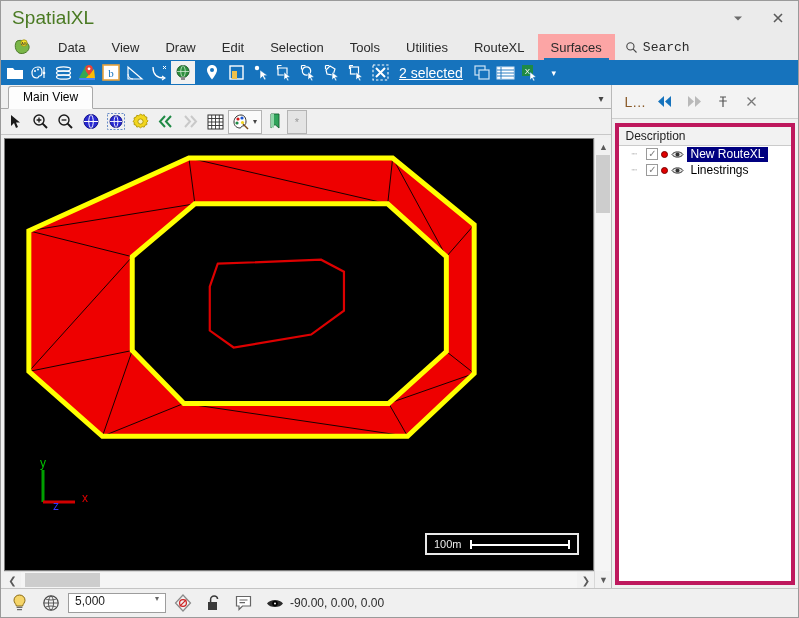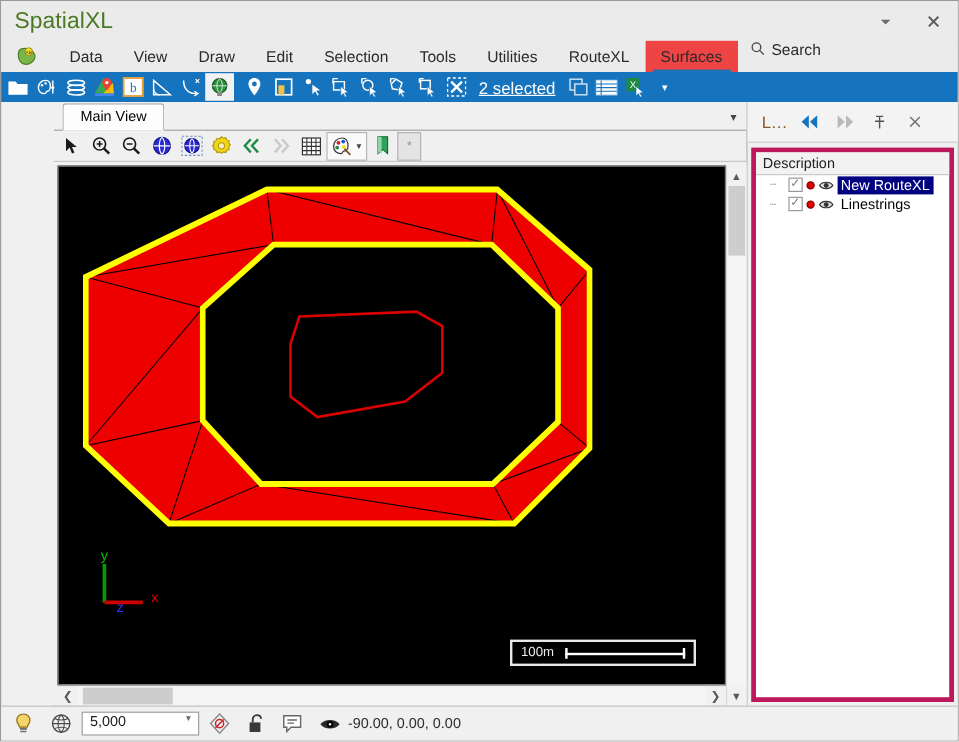--- a/index.html
+++ b/index.html
@@ -54,30 +54,30 @@
     width: 44px;
     display: flex; align-items: center; justify-content: center;
   }
   .menu-item {
     padding: 0 13px;
     display: flex; align-items: center;
     position: relative;
     white-space: nowrap;
   }
   .menu-item.active {
-    background: #ef4444;
+    background: #fca5a5;
   }
   .menu-item.active::after {
     content: "";
     position: absolute; left: 6px; right: 6px; bottom: 0;
     height: 2px; background: #1b74b8;
   }
   .menu-search {
     padding: 0 12px 0 10px;
-    display: flex; align-items: flex-start; gap: 5px;
+    display: flex; align-items: center; gap: 5px; font-family: Liberation Mono, monospace;
   }
 
   
   .cmdbar {
     height: 25px;
     background: #1673bd;
     display: flex;
     align-items: center;
     padding: 0 2px;
     color: #fff;
@@ -95,21 +95,20 @@
   
   .body {
     position: absolute;
     top: 84px; left: 0; right: 0; bottom: 29px;
     display: flex;
   }
   .left-pane {
     width: 612px;
     display: flex; flex-direction: column;
     background: #0369a1;
-    margin-left: 44px;
   }
 
   
   .tabstrip {
     height: 24px;
     display: flex; align-items: flex-end;
     border-bottom: 1px solid #a9a9a9;
     background: #f0f0f0;
     position: relative;
   }
@@ -162,21 +161,21 @@
   .canvas {
     flex: 1;
     background: #000;
     position: relative;
     overflow: hidden;
     margin: 3px 0 0 3px;
     border: 1px solid #7a7a7a;
   }
   .scalebar {
     position: absolute;
-    right: 24px; bottom: 15px;
+    right: 14px; bottom: 15px;
     background: #000;
     border: 2px solid #e8e8e8;
     padding: 3px 7px;
     display: flex; align-items: center; gap: 9px;
   }
   .scalebar-text { color: #eaeaea; font-size: 11px; }
   .scalebar-rule {
     width: 100px; height: 9px; position: relative;
   }
   .scalebar-rule::before {

